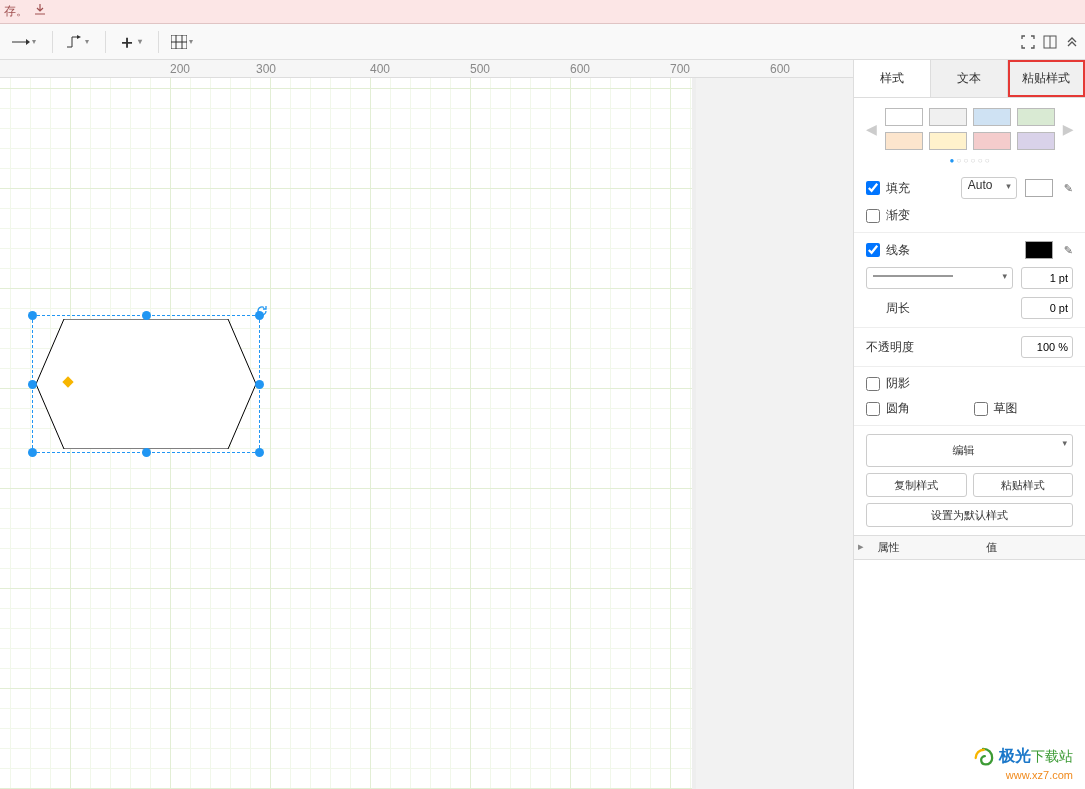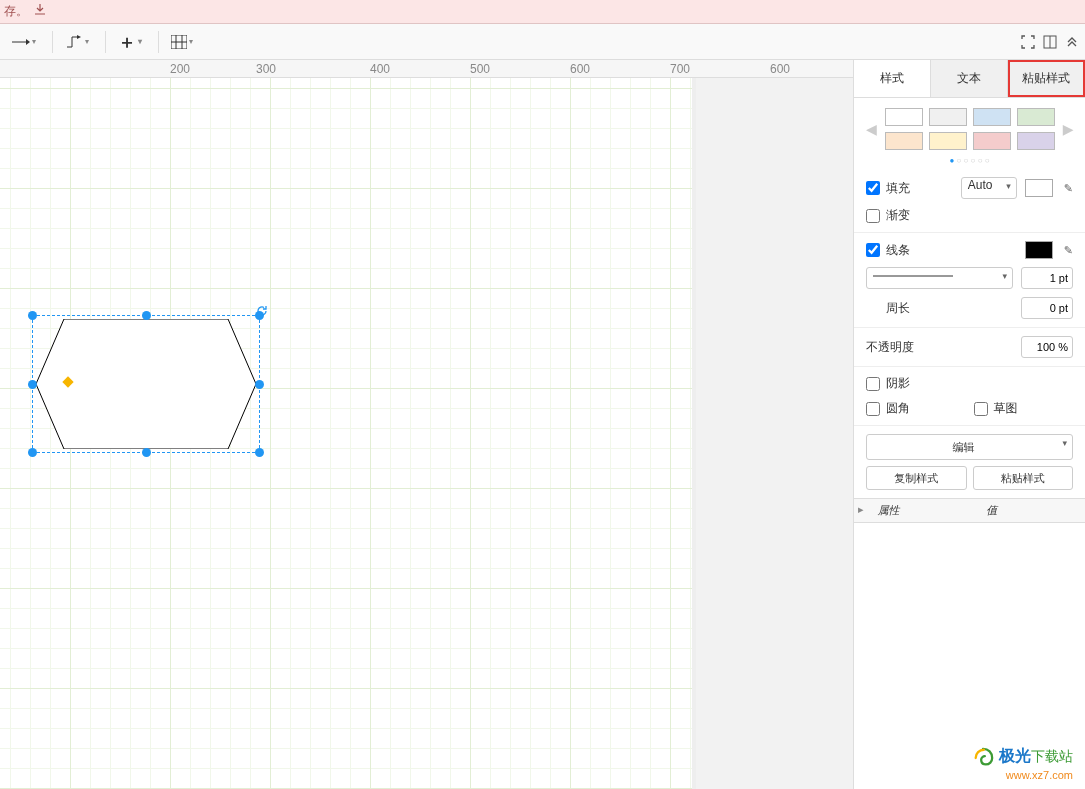--- a/index.html
+++ b/index.html
@@ -62,21 +62,21 @@
 .sel::after { content: "▾"; position: absolute; right: 5px; top: 3px; font-size: 9px; color: #666; }
 .color-box { width: 28px; height: 18px; border: 1px solid #aaa; display: inline-block; }
 .pen { font-size: 11px; margin-left: 3px; cursor: pointer; color: #666; }
 .num-in { width: 52px; height: 22px; border: 1px solid #ccc; border-radius: 3px; font-size: 11px; text-align: right; padding-right: 4px; }
 .full-sel { width: 100%; }
 .btn-row { display: flex; gap: 6px; margin-bottom: 6px; }
 .btn { flex: 1; border: 1px solid #ccc; border-radius: 3px; height: 24px; background: #fff; font-size: 11px; cursor: pointer; display: flex; align-items: center; justify-content: center; }
 .sep-line { border-top: 1px solid #eee; margin: 8px -12px; }
 
 .prop-table { display: flex; border-top: 1px solid #ddd; border-bottom: 1px solid #ddd; margin: 8px -12px 0; background: #f7f7f7; font-size: 11px; }
-.prop-table .col { flex: 1; padding: 4px 10px; font-style: italic; }
+.prop-table .col { flex: 1; padding: 4px 10px; }
 .prop-table .arrow { padding: 4px 4px; color: #888; }
 
 .logo { position: absolute; bottom: 8px; right: 12px; text-align: right; font-size: 11px; z-index: 50; }
 .logo .t1 { font-weight: bold; color: #1a77c9; font-size: 16px; }
 .logo .t2 { color: #3d9b35; font-size: 14px; }
 .logo .url { color: #f08a1d; }
 .logo-sw { width: 22px; height: 22px; display: inline-block; vertical-align: middle; margin-right: 2px; }
 </style>
 </head>
 <body>
@@ -261,25 +261,28 @@
         </label>
         <label style="flex:1">
           <input type="checkbox" style="">
           <span>草图</span>
         </label>
       </div>
 
       <div class="sep-line"></div>
 
       <div class="btn-row">
-        <div class="btn full-sel sel" style="height:26px">编辑</div>
+        <div class="btn full-sel sel" style="height:33px">编辑</div>
       </div>
       <div class="btn-row">
         <div class="btn">复制样式</div>
         <div class="btn">粘贴样式</div>
+      </div>
+      <div class="btn-row">
+        <div class="btn">设置为默认样式</div>
       </div>
 
       <div class="prop-table">
         <span class="arrow">▸</span>
         <span class="col">属性</span>
         <span class="col">值</span>
       </div>
 
     </div>
   </div>

